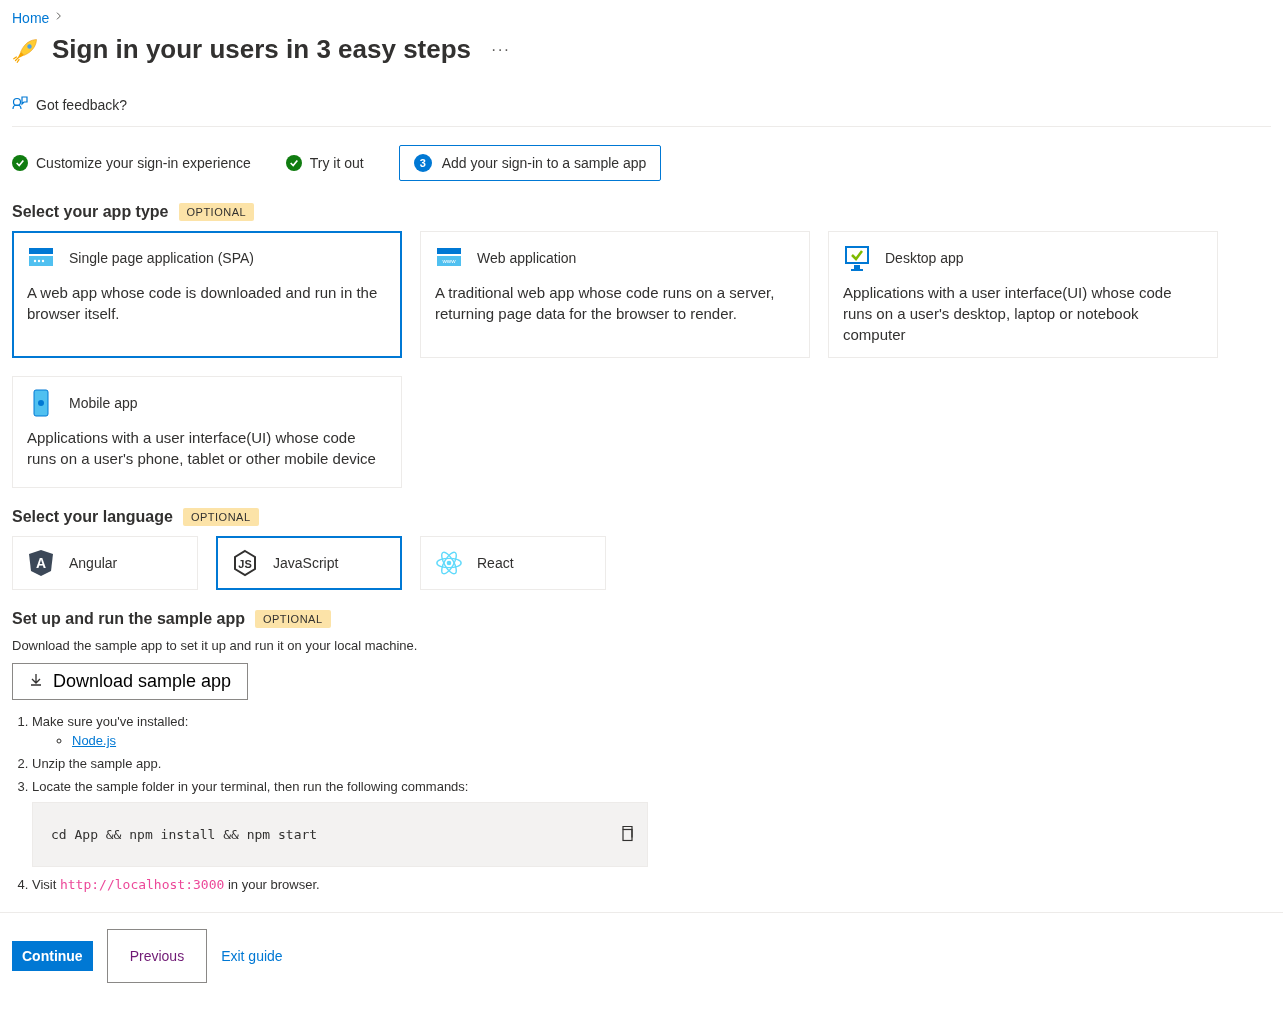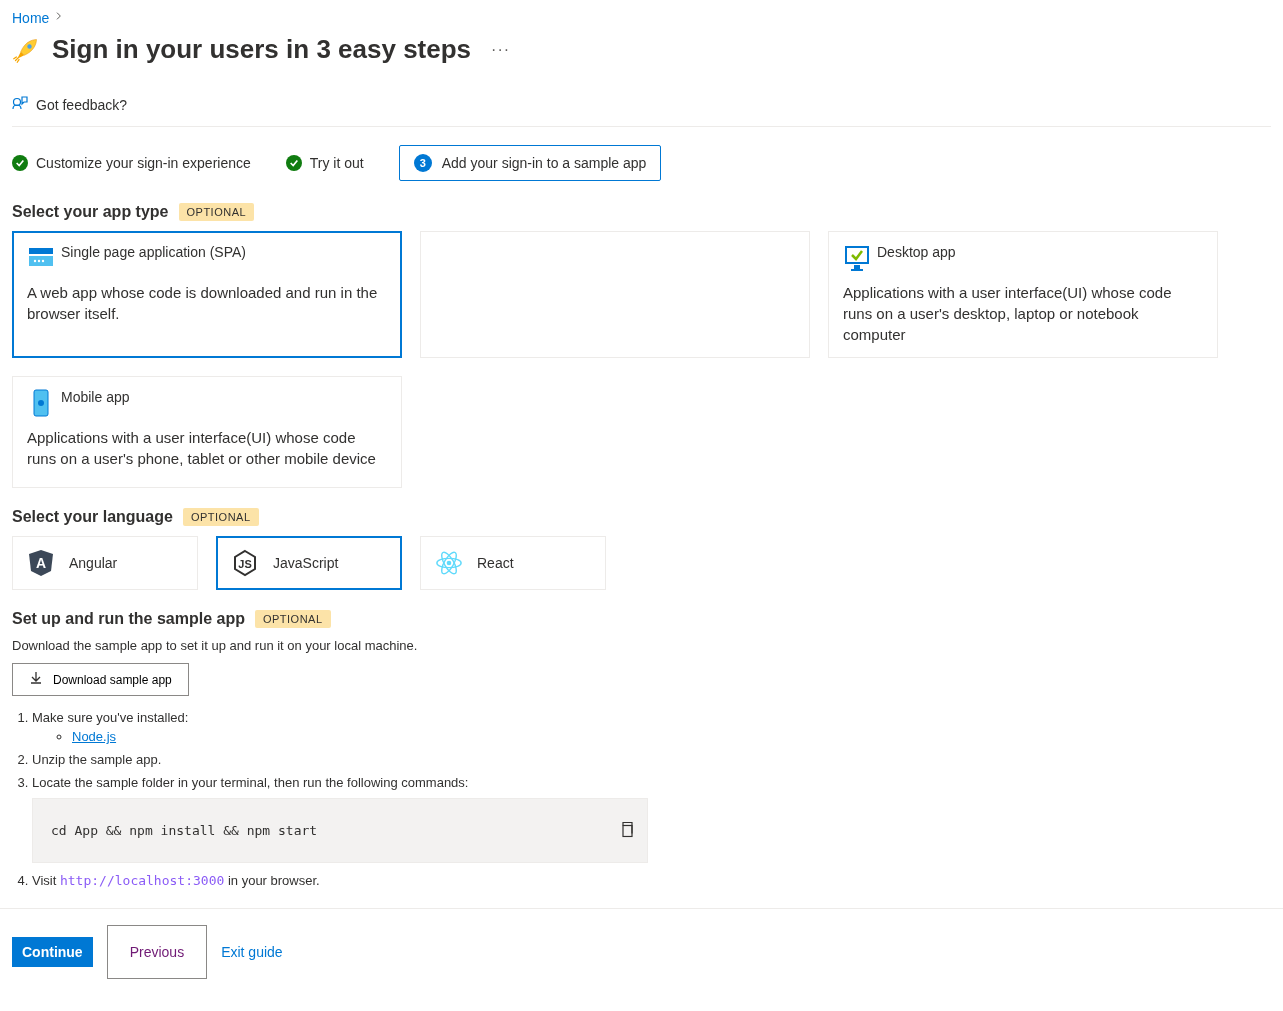--- a/index.html
+++ b/index.html
@@ -25,38 +25,38 @@
   .step { display: flex; align-items: center; gap: 8px; font-size: 14px; }
   .check-circle { width: 16px; height: 16px; border-radius: 50%; background: #107c10; display: flex; align-items: center; justify-content: center; }
   .check-circle svg { width: 10px; height: 10px; }
   .step-pill { border: 1px solid #0078d4; border-radius: 2px; padding: 8px 14px; display: flex; align-items: center; gap: 10px; }
   .num-circle { width: 18px; height: 18px; border-radius: 50%; background: #0078d4; color: #fff; font-size: 11px; font-weight: 600; display: flex; align-items: center; justify-content: center; }
   .section-heading { display: flex; align-items: center; gap: 10px; font-size: 16px; font-weight: 600; margin: 4px 0 10px 0; }
   .optional-badge { background: #fce3a8; color: #323130; font-size: 11px; letter-spacing: 0.5px; padding: 3px 8px; border-radius: 2px; font-weight: 400; }
   .cards-grid { display: grid; grid-template-columns: repeat(3, 390px); gap: 18px; margin-bottom: 20px; }
   .card { border: 1px solid #edebe9; padding: 12px 14px; cursor: pointer; background: #fff; min-height: 112px; }
   .card.selected { border: 2px solid #0078d4; padding: 11px 13px; }
-  .card-header { display: flex; align-items: flex-start; gap: 6px; margin-bottom: 10px; }
+  .card-header { display: flex; align-items: center; gap: 14px; margin-bottom: 10px; }
   .card-icon { width: 28px; height: 28px; display: flex; align-items: center; justify-content: center; }
   .card-title { font-size: 14px; }
   .card-desc { font-size: 15px; color: #323130; line-height: 1.4; }
   .lang-row { display: flex; gap: 18px; margin-bottom: 20px; }
   .lang-card { border: 1px solid #edebe9; padding: 10px 14px; width: 186px; display: flex; align-items: center; gap: 14px; cursor: pointer; height: 54px; }
   .lang-card.selected { border: 2px solid #0078d4; padding: 25px 13px; }
   .lang-icon { width: 28px; height: 28px; display: flex; align-items: center; justify-content: center; }
   .lang-name { font-size: 14px; }
   .subtext { font-size: 13px; margin: 2px 0 10px 0; }
-  .download-btn { display: inline-flex; align-items: center; gap: 10px; border: 1px solid #8a8886; background: #fff; padding: 7px 16px; font-size: 12px; cursor: pointer; margin-bottom: 14px; }
+  .download-btn { display: inline-flex; align-items: center; gap: 10px; border: 1px solid #8a8886; background: #fff; padding: 7px 16px; font-size: 18px; cursor: pointer; margin-bottom: 14px; }
   .instructions ol { margin: 0; padding-left: 20px; }
   .instructions li { margin-bottom: 8px; font-size: 13px; }
   .instructions ul { margin: 4px 0 0 0; }
   .instructions a { color: #0078d4; }
   .code-block { background: #f3f2f1; border: 1px solid #edebe9; padding: 24px 18px; font-family: "Consolas", monospace; font-size: 13px; position: relative; width: 616px; margin: 8px 0 10px 0; }
   .copy-btn { position: absolute; right: 12px; top: 50%; transform: translateY(-50%); cursor: pointer; }
-  .mono-red { font-family: "Consolas", monospace; color: #8b5cf6; }
+  .mono-red { font-family: "Consolas", monospace; color: #ec4899; }
   .footer-bar { border-top: 1px solid #edebe9; padding: 16px 12px; display: flex; align-items: center; gap: 14px; margin-top: 20px; }
   .btn-primary { background: #0078d4; color: #fff; border: none; padding: 7px 10px; font-size: 14px; font-weight: 600; cursor: pointer; }
   .btn-secondary { background: #fff; color: #701a75; border: 1px solid #8a8886; padding: 18px 22px; font-size: 14px; cursor: pointer; }
   .link-plain { color: #0078d4; cursor: pointer; font-size: 14px; }
 </style>
 </head>
 <body>
 
 <div class="page">
 
@@ -135,20 +135,31 @@
               <circle cx="12" cy="15" r="1.2" fill="#fff"></circle>
               <circle cx="16" cy="15" r="1.2" fill="#fff"></circle>
             </svg>
         </span>
         <span class="card-title">Single page application (SPA)</span>
       </div>
       <div class="card-desc">A web app whose code is downloaded and run in the browser itself.</div>
     </div>
 
     <div class="card">
+      <div class="card-header">
+        <span class="card-icon">
+          <svg width="28" height="24" viewBox="0 0 28 24">
+              <rect x="2" y="2" width="24" height="6" fill="#0078d4"></rect>
+              <rect x="2" y="10" width="24" height="10" fill="#50c0f0"></rect>
+              <text x="14" y="17" font-size="6" fill="#fff" text-anchor="middle" font-family="sans-serif">www</text>
+            </svg>
+        </span>
+        <span class="card-title">Web application</span>
+      </div>
+      <div class="card-desc">A traditional web app whose code runs on a server, returning page data for the browser to render.</div>
     </div>
 
     <div class="card">
       <div class="card-header">
         <span class="card-icon">
           <svg width="28" height="26" viewBox="0 0 28 26">
               <rect x="3" y="2" width="22" height="16" fill="none" stroke="#0078d4" stroke-width="2"></rect>
               <rect x="11" y="20" width="6" height="4" fill="#0078d4"></rect>
               <rect x="8" y="24" width="12" height="2" fill="#0078d4"></rect>
               <path d="M9 10 L13 14 L19 6" stroke="#7fba00" stroke-width="2.5" fill="none"></path>

